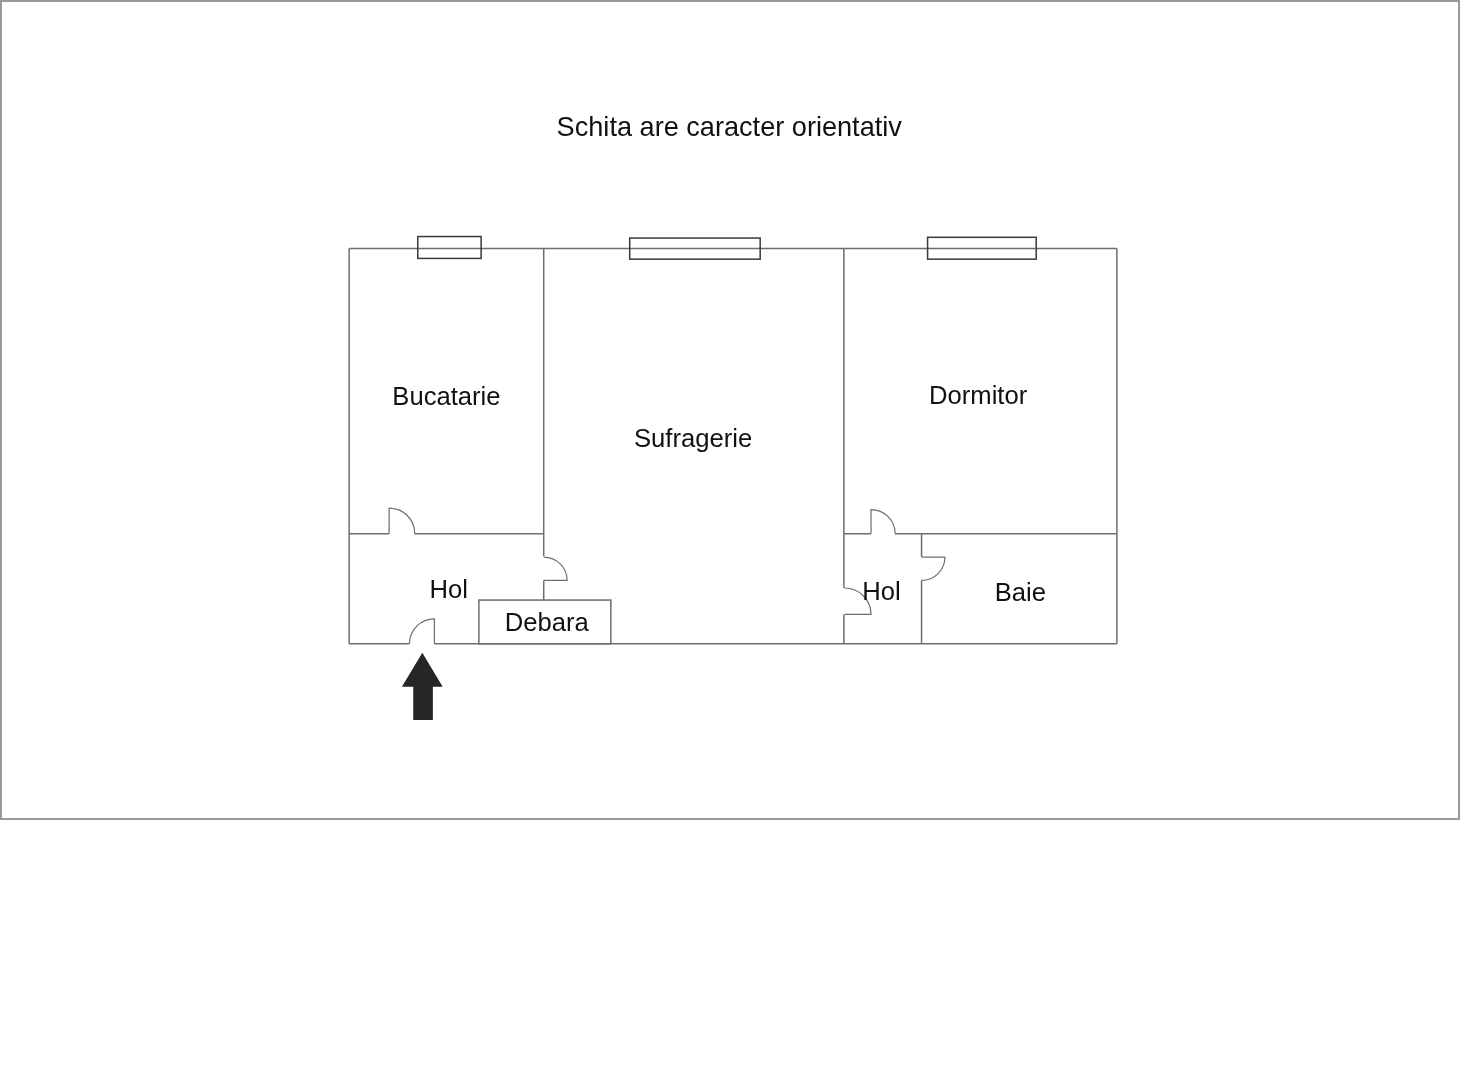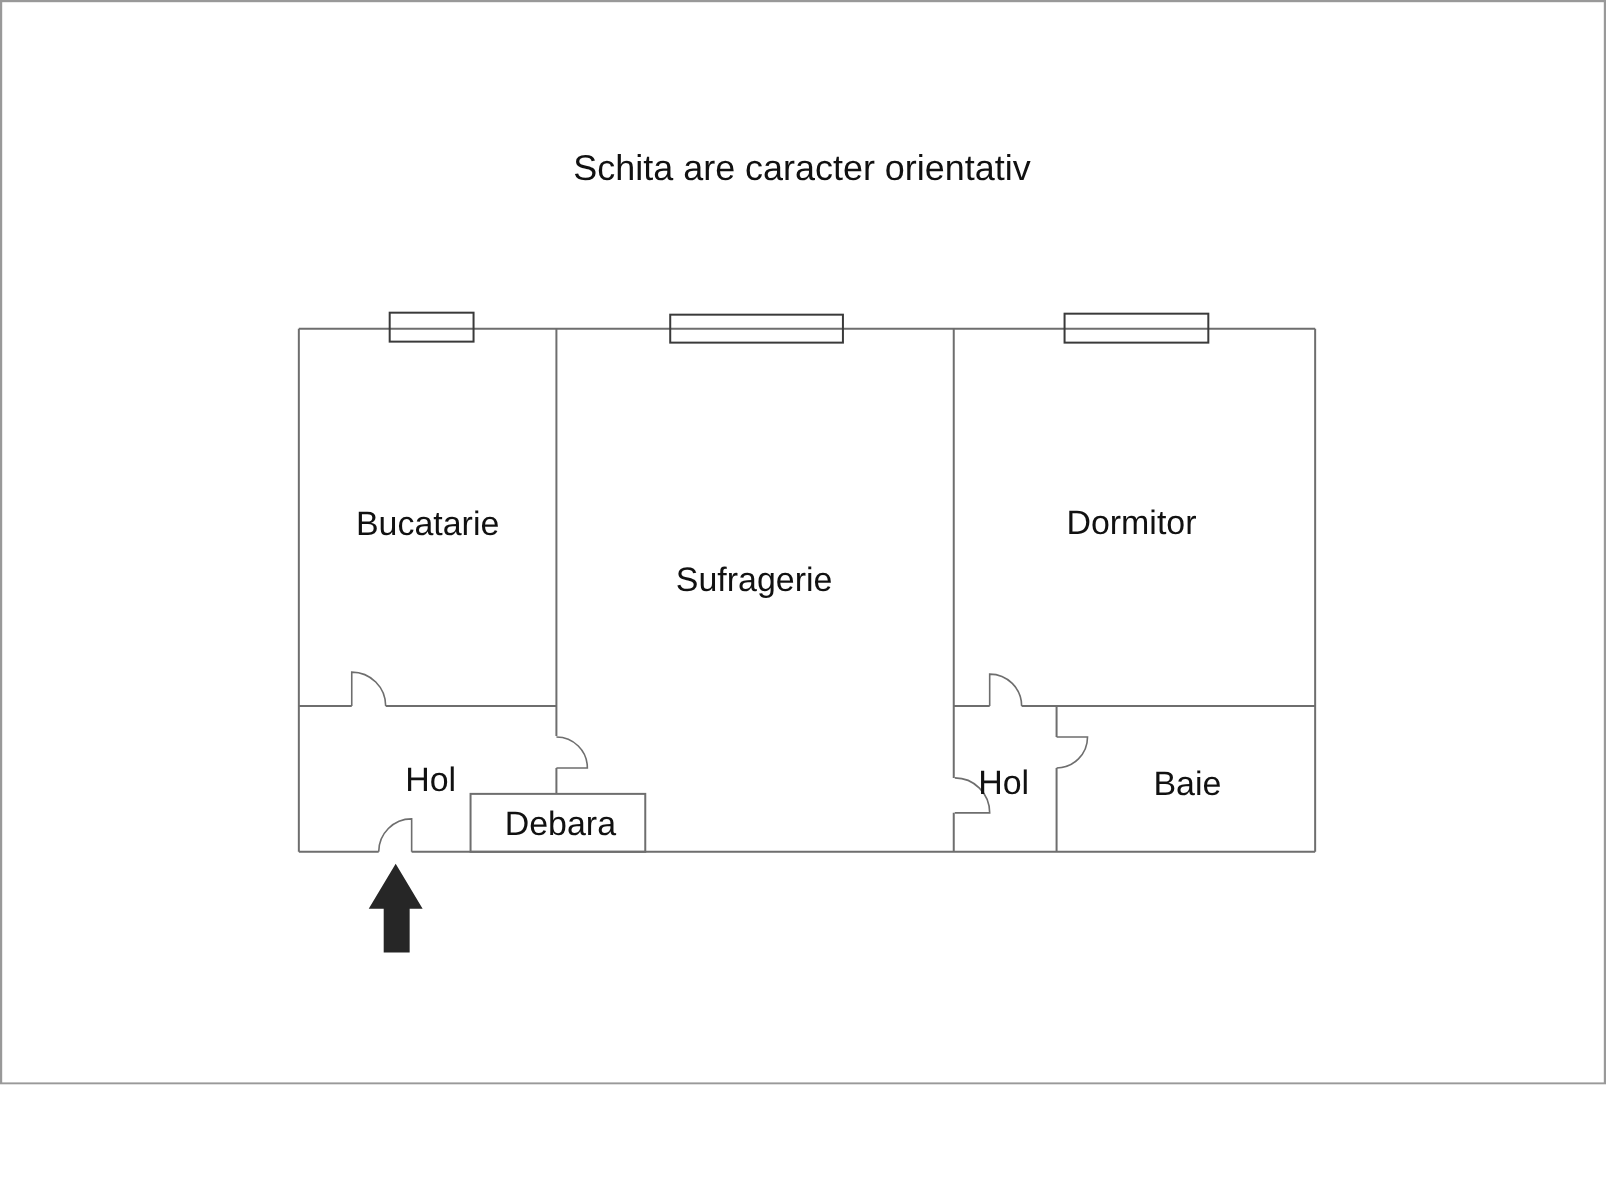--- a/index.html
+++ b/index.html
@@ -4,21 +4,21 @@
 <style>
   html, body {
     margin: 0;
     padding: 0;
     background: #ffffff;
     font-family: "Liberation Sans", sans-serif;
   }
   .page {
     position: relative;
     width: 1460px;
-    height: 986px;
+    height: 820px;
     box-sizing: border-box;
     border: 2px solid #999999;
     background: #ffffff;
     overflow: hidden;
   }
   .page svg {
     position: absolute;
     inset: 0;
     width: 100%;
     height: 100%;

